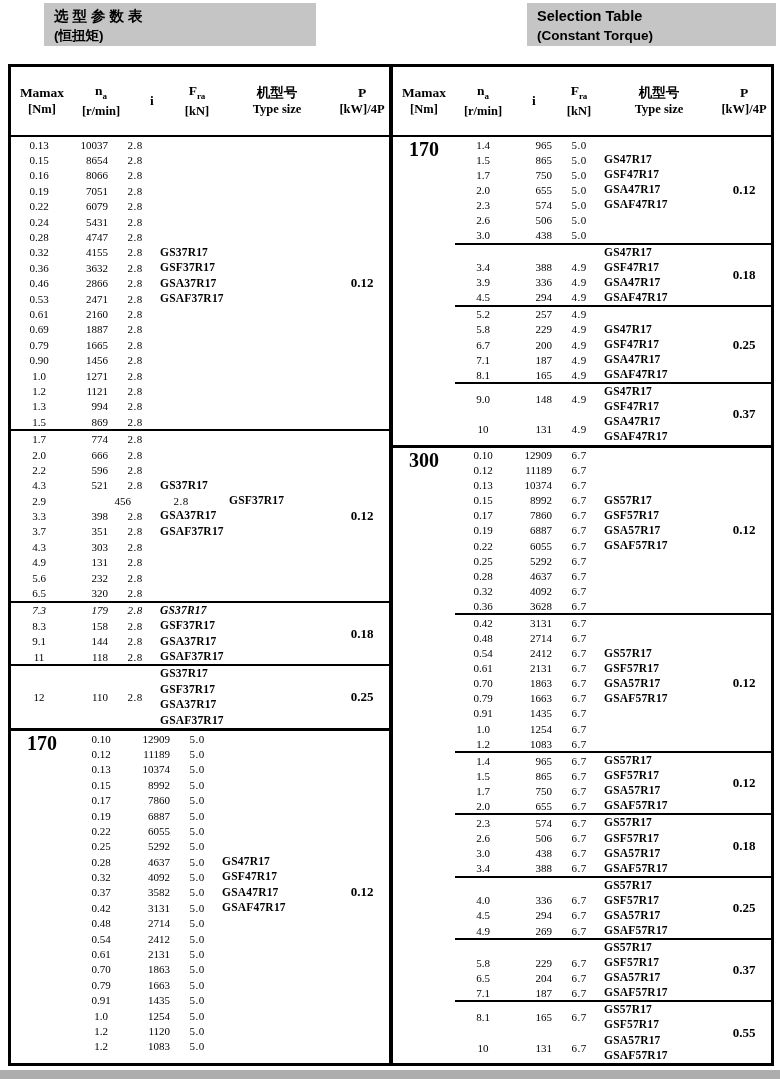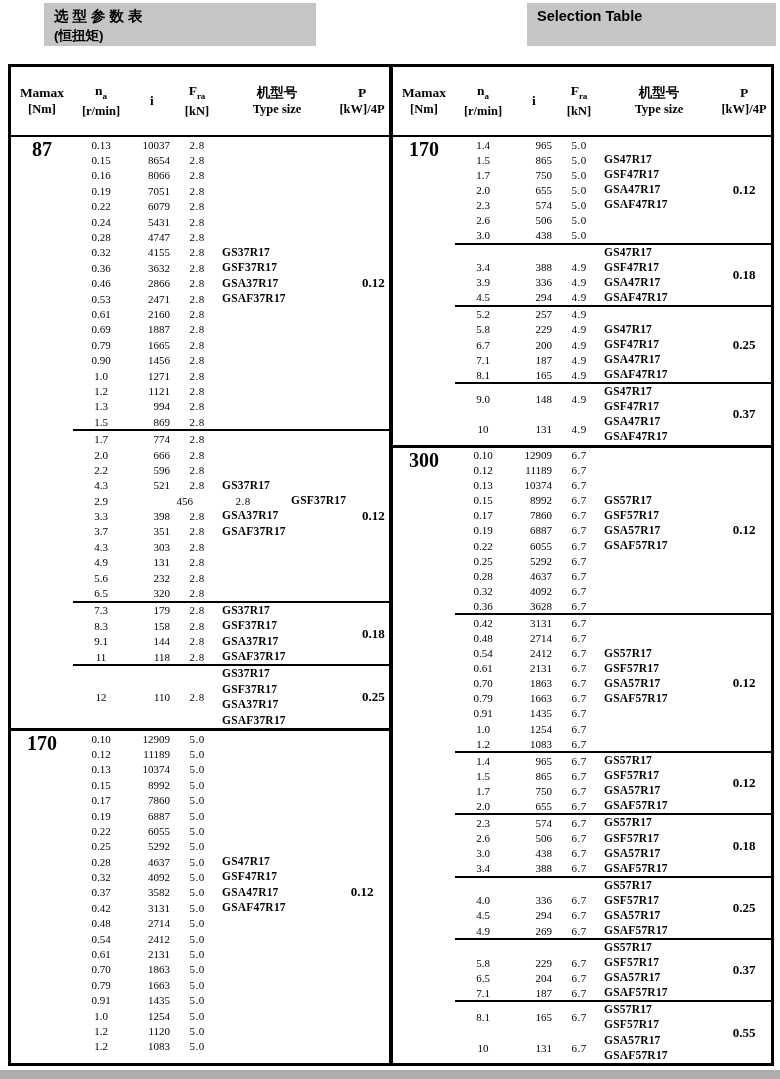--- a/index.html
+++ b/index.html
@@ -65,20 +65,21 @@
 
 <div class="page">
 
   <div class="hdr-bar hdr-left">
     <div class="hdr-line1">选 型 参 数 表</div>
     <div class="hdr-line2">(恒扭矩)</div>
   </div>
 
   <div class="hdr-bar hdr-right">
     <div class="hdr-line1">Selection Table</div>
+    <div class="hdr-line2">(Constant Torque)</div>
   </div>
 
   <div class="tables">
     <div class="half" id="half-left" style="--rh: 15.4px;">
         <div class="chead">
           <div class="chcell">
             <div class="chmain">Mamax</div>
             <div class="chunit">[Nm]</div>
           </div>
           <div class="chcell">
@@ -96,21 +97,20 @@
             <div class="chmain">机型号</div>
             <div class="chunit">Type size</div>
           </div>
           <div class="chcell">
             <div class="chmain">P</div>
             <div class="chunit">[kW]/4P</div>
           </div>
         </div>
         <div class="tbody-area">
           <div class="group">
-            <div class="mamax">87</div>
             <div class="gcontent">
               <div class="block">
                 <div class="rows">
                   <div class="row" style="height: 15.4px;">
                     <div class="cna">0.13</div>
                     <div class="ci">10037</div>
                     <div class="cfra">2.8</div>
                     <div class="ctype"></div>
                   </div>
                   <div class="row" style="height: 15.4px;">
@@ -306,21 +306,21 @@
                     <div class="cna">6.5</div>
                     <div class="ci">320</div>
                     <div class="cfra">2.8</div>
                     <div class="ctype"></div>
                   </div>
                 </div>
                 <div class="pcell">0.12</div>
               </div>
               <div class="block bsep">
                 <div class="rows">
-                  <div class="row" style="height: 15.4px;">
+                  <div class="row" style="height: 15.4px; font-style: italic;">
                     <div class="cna">7.3</div>
                     <div class="ci">179</div>
                     <div class="cfra">2.8</div>
                     <div class="ctype">
                       <div class="tline">GS37R17</div>
                     </div>
                   </div>
                   <div class="row" style="height: 15.4px;">
                     <div class="cna">8.3</div>
                     <div class="ci">158</div>

